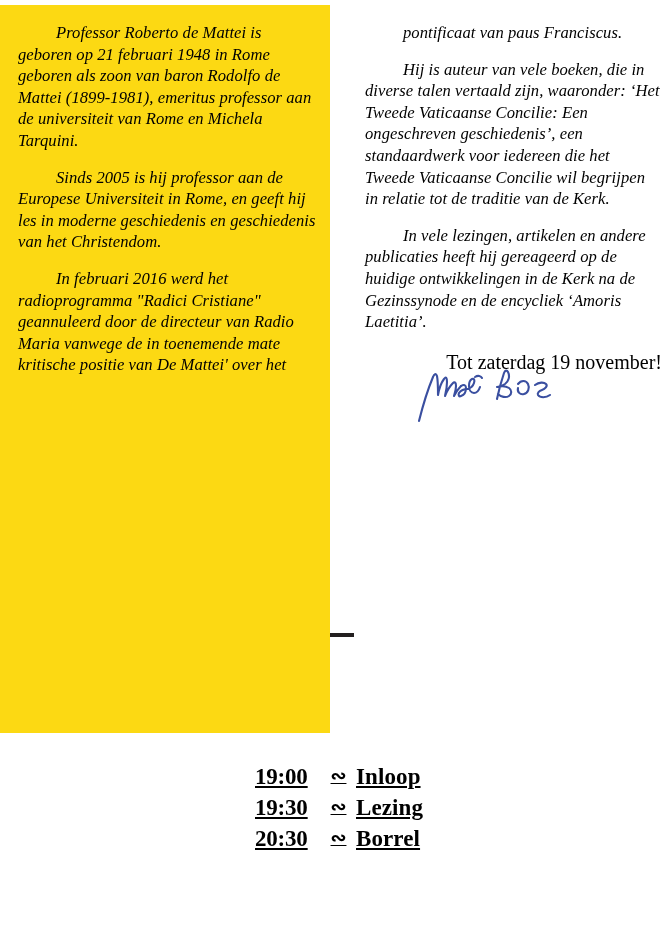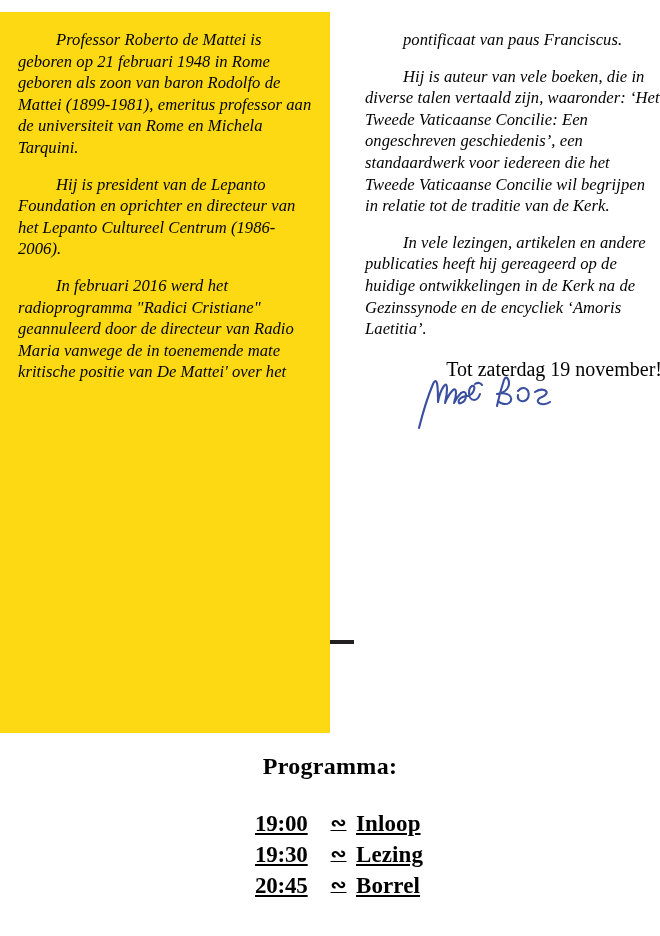--- a/index.html
+++ b/index.html
@@ -13,21 +13,21 @@
     position: relative;
     overflow: hidden;
     font-family: "Liberation Serif", "DejaVu Serif", serif;
     color: #000000;
   }
 
   
   #flyer-body {
     position: absolute;
     left: 0;
-    top: 12px;
+    top: 5px;
     width: 660px;
     height: 632px;
     box-sizing: border-box;
     border-bottom: 4px solid #231f20;
     background: #ffffff;
   }
 
   #left-column {
     position: absolute;
     left: 0;
@@ -140,21 +140,21 @@
     letter-spacing: 0.1px;
   }
 </style>
 </head>
 <body>
 
 <div id="flyer-body">
 
   <div id="left-column">
     <p class="para">Professor Roberto de Mattei is geboren op 21 februari 1948 in Rome geboren als zoon van baron Rodolfo de Mattei (1899-1981), emeritus professor aan de universiteit van Rome en Michela Tarquini.</p>
-    <p class="para">Hij is president van de Lepanto Foundation en oprichter en directeur van het Lepanto Cultureel Centrum (1986-2006).</p>
+    <p class="para">Sinds 2005 is hij professor aan de Europese Universiteit in Rome, en geeft hij les in moderne geschiedenis en geschiedenis van het Christendom.</p>
     <p class="para">In februari 2016 werd het radioprogramma "Radici Cristiane" geannuleerd door de directeur van Radio Maria vanwege de in toenemende mate kritische positie van De Mattei' over het</p>
   </div>
 
   <div id="right-column">
     <p class="para">pontificaat van paus Franciscus.</p>
     <p class="para">Hij is auteur van vele boeken, die in diverse talen vertaald zijn, waaronder: ‘Het Tweede Vaticaanse Concilie: Een ongeschreven geschiedenis’, een standaardwerk voor iedereen die het Tweede Vaticaanse Concilie wil begrijpen in relatie tot de traditie van de Kerk.</p>
     <p class="para">In vele lezingen, artikelen en andere publicaties heeft hij gereageerd op de huidige ontwikkelingen in de Kerk na de Gezinssynode en de encycliek ‘Amoris Laetitia’.</p>
 
     <div id="signoff">
       <p id="signoff-greeting">Tot zaterdag 19 november!</p>
@@ -172,32 +172,31 @@
           </g>
         </svg>
       </div>
 
     </div>
   </div>
 
 </div>
 
 <div id="programme">
-  <h2 id="programme-title">Programma:</h2>
 
   <ul id="programme-list">
     <li class="programme-row">
       <span class="programme-time">19:00</span>
       <span class="programme-orn">∾</span>
       <span class="programme-label">Inloop</span>
     </li>
     <li class="programme-row">
       <span class="programme-time">19:30</span>
       <span class="programme-orn">∾</span>
       <span class="programme-label">Lezing</span>
     </li>
     <li class="programme-row">
-      <span class="programme-time">20:45</span>
+      <span class="programme-time">20:30</span>
       <span class="programme-orn">∾</span>
       <span class="programme-label">Borrel</span>
     </li>
   </ul>
 </div>
 
 </body></html>

